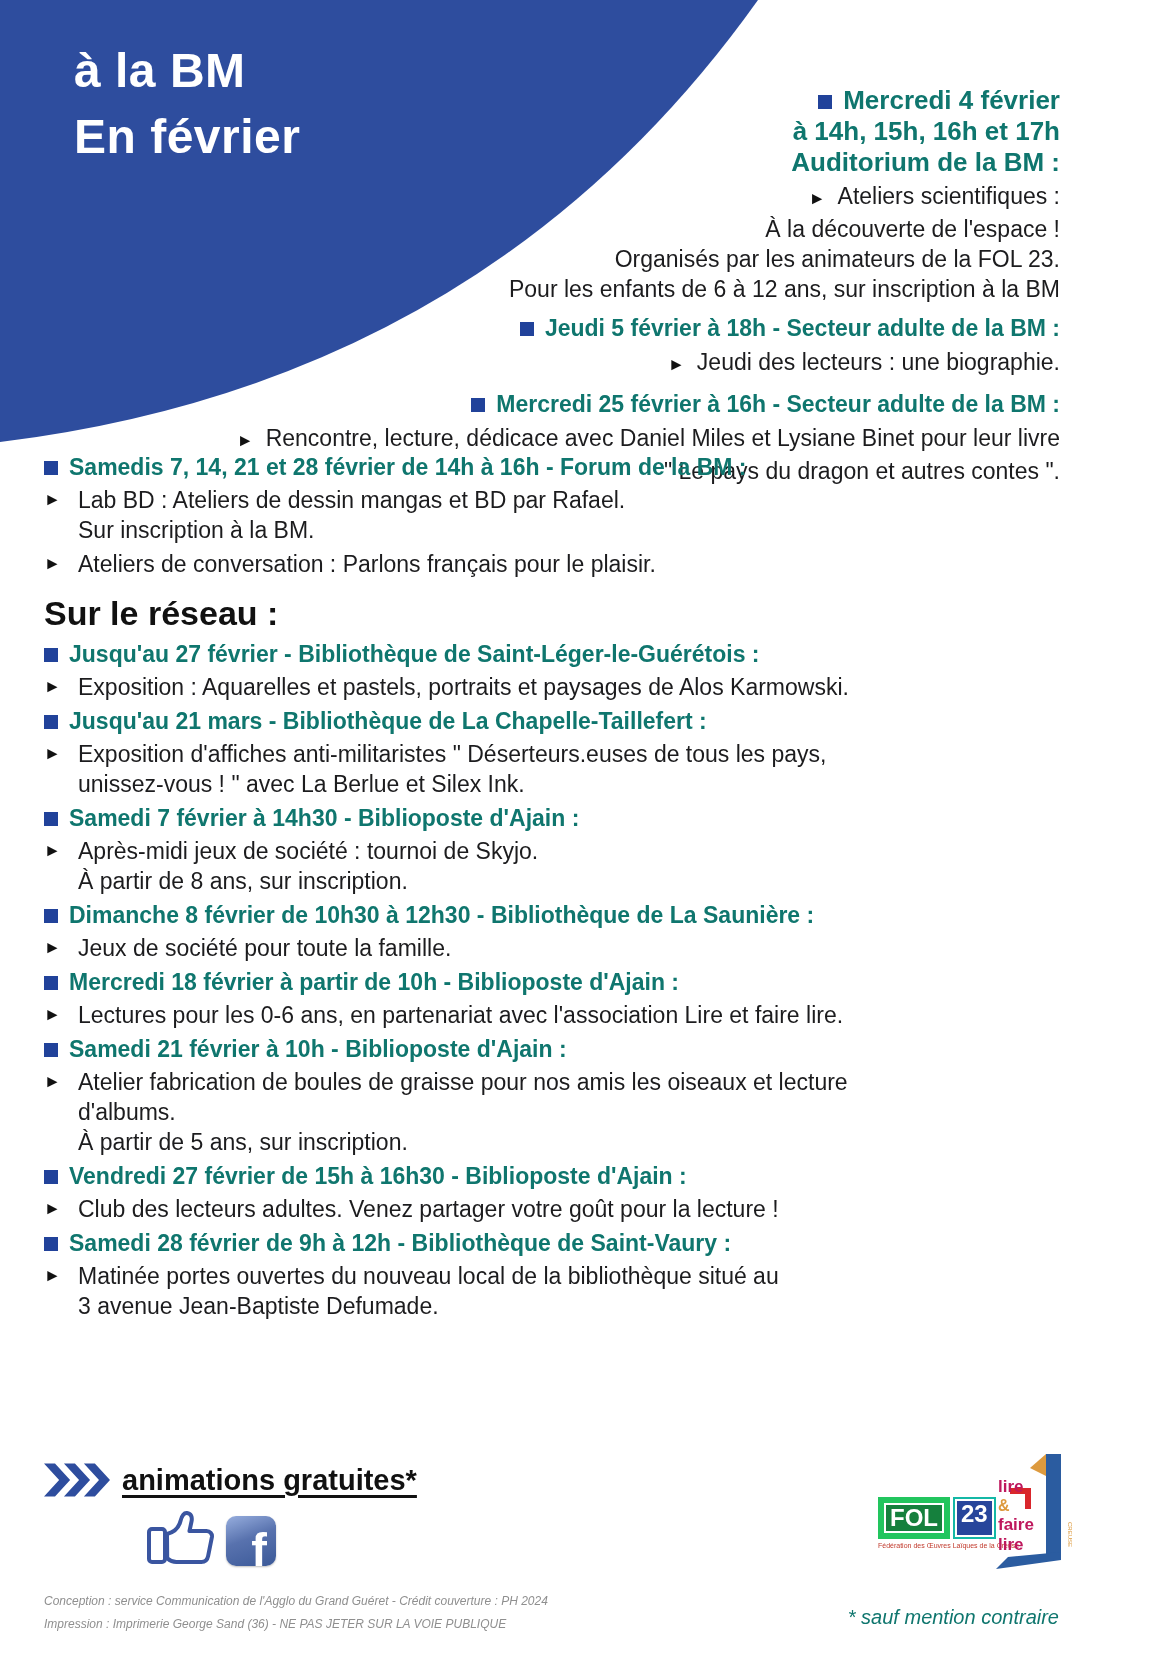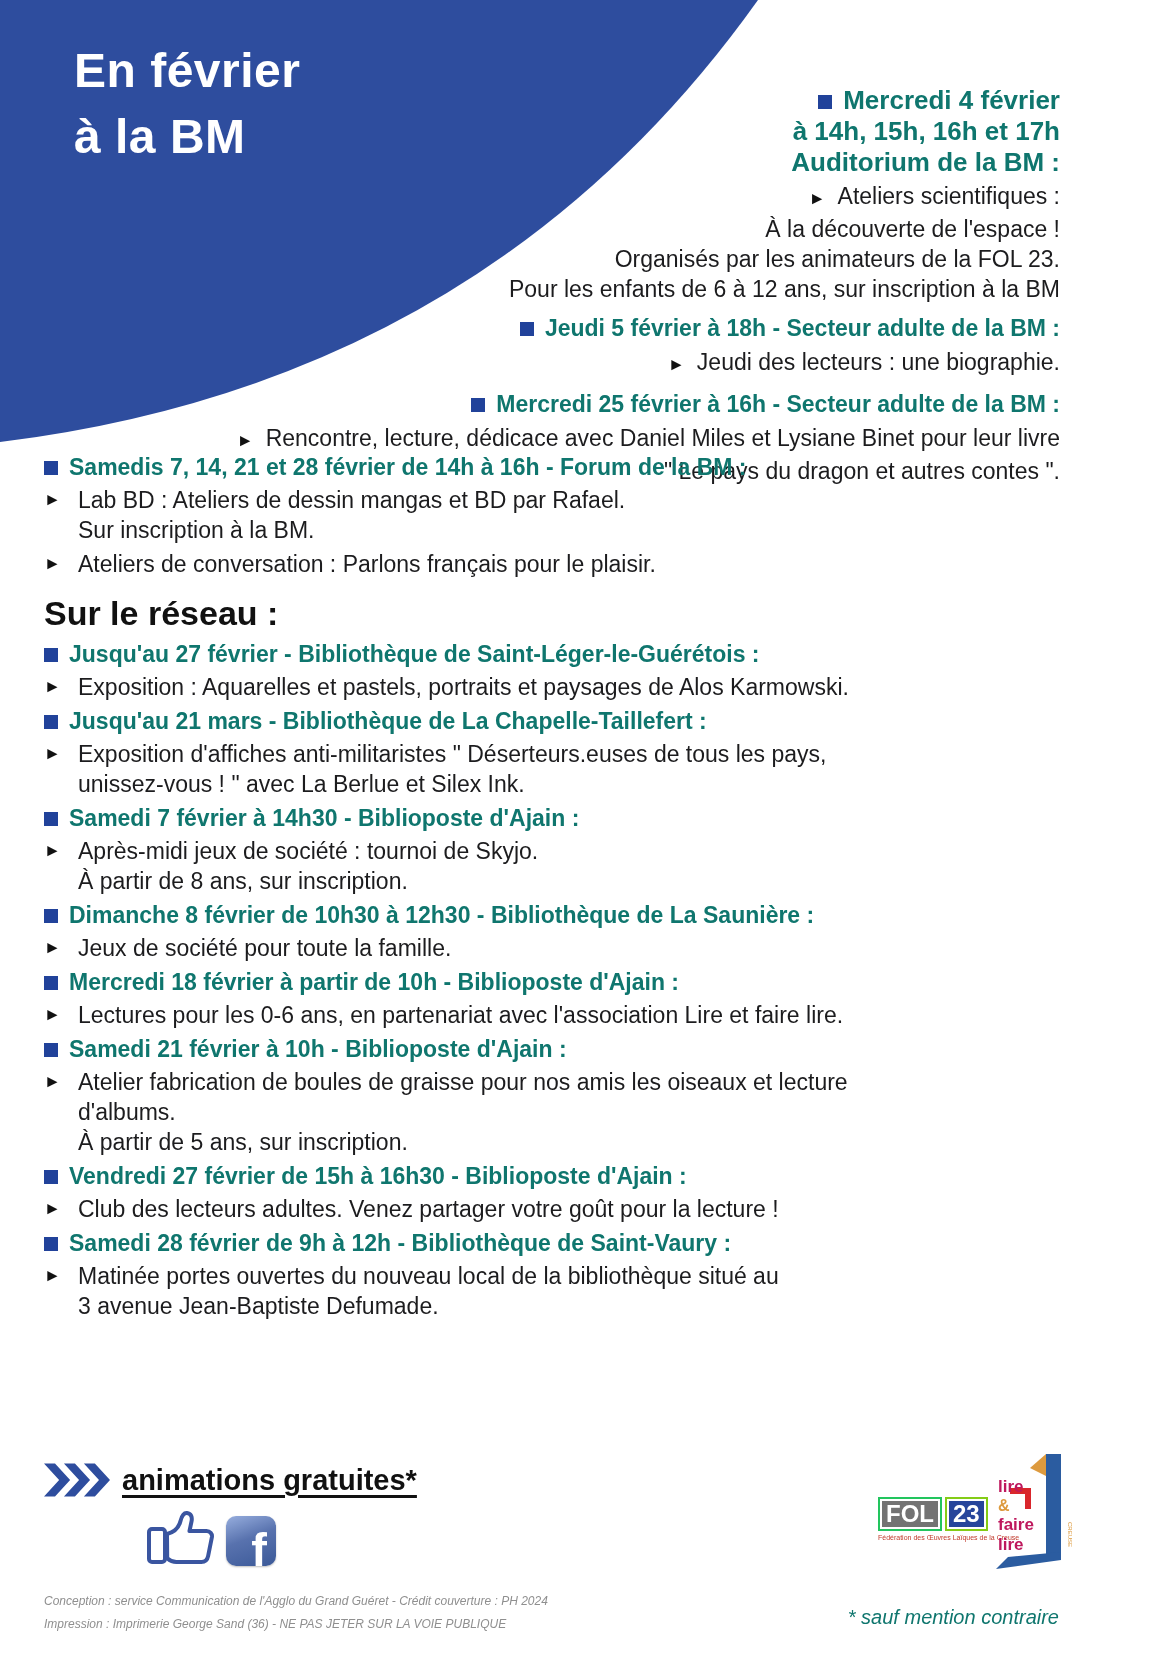--- a/index.html
+++ b/index.html
@@ -34,22 +34,22 @@
               text-decoration:underline;text-decoration-thickness:3px;text-underline-offset:5px;}
   .thumb{position:absolute;left:146px;top:1506px;}
   .fb{position:absolute;left:226px;top:1516px;width:50px;height:50px;border-radius:10px;overflow:hidden;
       background:linear-gradient(160deg,#97aede 0%,#5872ae 45%,#3b5998 100%);box-shadow:0 1px 2px rgba(0,0,0,.25);}
   .fb-f{position:absolute;right:9px;bottom:-11px;font-size:47px;font-weight:bold;color:#fff;}
   
   .fol{position:absolute;left:878px;top:1497px;}
   .fol-boxes{display:flex;gap:3px;position:relative;}
   .fol-name,.fol-num{color:#fff;font-weight:bold;font-size:24px;line-height:28px;padding:1px 6px;
         box-shadow:inset 0 0 0 2px #fff;}
-  .fol-name{background:#737373;border:2px solid #22c55e;}
-  .fol-num{background:#27459b;border:2px solid #84cc16;}
+  .fol-name{background:#15803d;border:6px solid #22c55e;}
+  .fol-num{background:#27459b;border:2px solid #14b8a6;}
   .fol-bracket{position:absolute;right:-12px;top:-9px;width:15px;height:15px;
         border-top:6px solid #d9262c;border-right:6px solid #d9262c;}
   .fol-sub{font-size:7px;color:#c0392b;margin-top:3px;text-align:center;white-space:nowrap;}
   
   .lire-words{position:absolute;left:998px;top:1478px;}
   .lw{font-size:17px;line-height:17px;font-weight:bold;color:#be185d;margin-bottom:3px;}
   .amp{font-size:16px;line-height:15px;color:#dd9a3e;}
   .ribbon{position:absolute;left:990px;top:1450px;}
   
   .footer-left{position:absolute;left:44px;top:1590px;font-size:12px;line-height:23px;
@@ -59,22 +59,22 @@
 </head>
 <body>
 
 <div class="page">
 
   <svg class="corner" width="775" height="455" viewBox="0 0 775 455" aria-hidden="true">
     <path d="M0,0 H758 Q486,382 0,442 Z" fill="#2e4d9e"></path>
   </svg>
 
   <div class="title">
+    <div>à la BM</div>
     <div>En février</div>
-    <div>à la BM</div>
   </div>
 
   <div id="right-events" class="right-col">
       <div class="event">
         <div class="event-heading"><span class="sq"></span><span class="ht">Mercredi 4 février</span></div>
         <div class="event-heading"><span class="ht">à 14h, 15h, 16h et 17h</span></div>
         <div class="event-heading"><span class="ht">Auditorium de la BM :</span></div>
         <div class="event-details">
           <div class="detail-line"><span class="marker">►</span><span class="dtext">Ateliers scientifiques :</span></div>
           <div class="detail-line"><span class="dtext">À la découverte de l'espace !</span></div>

